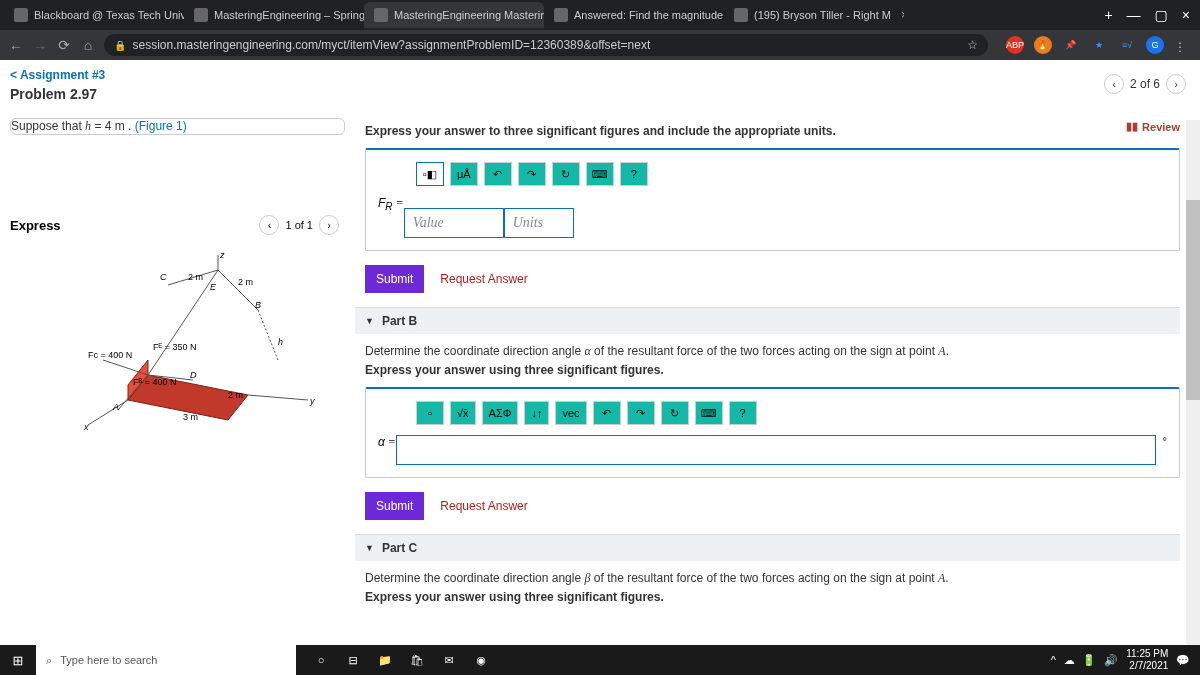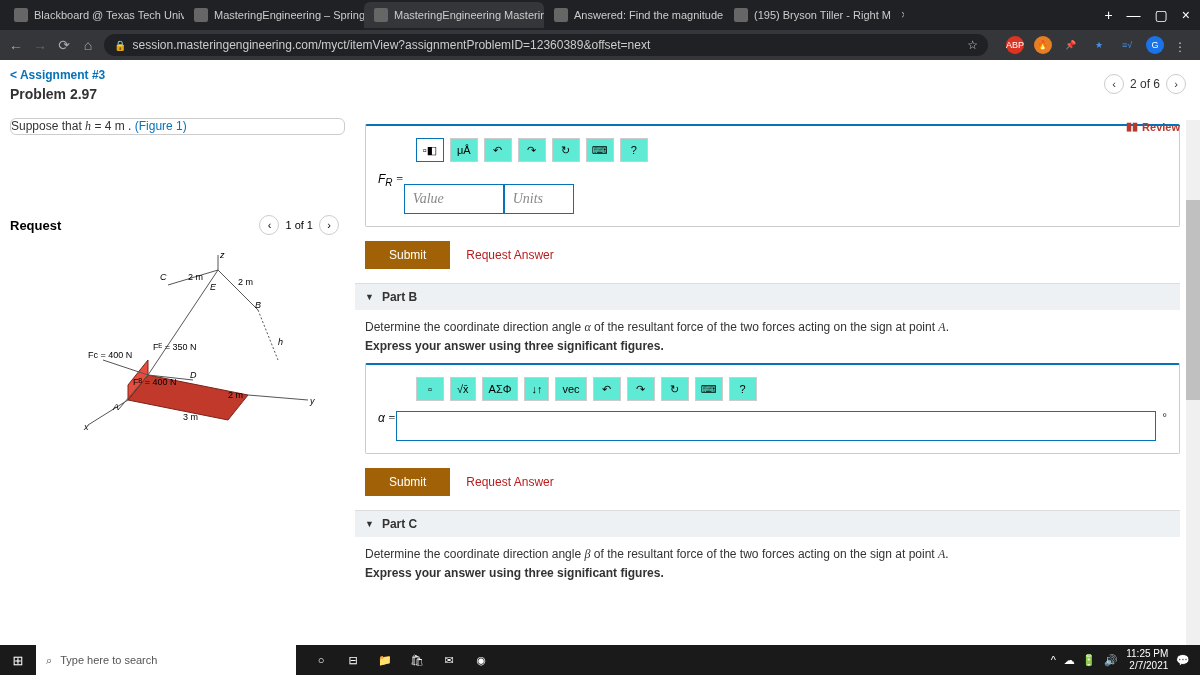--- a/index.html
+++ b/index.html
@@ -39,32 +39,32 @@
 .figure-area { margin-top: 10px; height: 200px; position: relative; display: flex; align-items: center; justify-content: center; }
 .figure-area svg { max-width: 100%; }
 
 .right-panel { flex: 1; padding: 0 20px 0 10px; overflow: hidden; margin-top: 6px; }
 .q-text { font-size: 12px; color: #333; margin-bottom: 4px; }
 .q-text .mi { font-style: italic; font-family: serif; }
 .q-bold { font-size: 12px; font-weight: 700; color: #333; margin-bottom: 10px; }
 
 .answer-box { border: 1px solid #ccc; border-top: 2px solid #0672b8; padding: 12px; margin-bottom: 14px; border-radius: 2px; }
 .toolbar { display: flex; gap: 6px; margin-bottom: 10px; align-items: center; padding-left: 38px; }
-.tbtn { width: 28px; height: 24px; border: 1px solid #ccc; background: #5eead4; display: flex; align-items: center; justify-content: center; font-size: 11px; cursor: pointer; }
+.tbtn { width: 28px; height: 24px; border: 1px solid #ccc; background: #14b8a6; display: flex; align-items: center; justify-content: center; font-size: 11px; cursor: pointer; }
 .tbtn.text { width: auto; padding: 0 6px; }
 .ans-row { display: flex; align-items: flex-start; gap: 0; }
 .ans-label { font-size: 12px; font-style: italic; font-family: serif; }
 .val-input, .unit-input { height: 30px; border: 1px solid #0672b8; padding: 0 8px; font-size: 14px; font-style: italic; font-family: serif; color: #888; display: flex; align-items: center; margin-top: 12px; }
 .val-input { width: 100px; }
 .unit-input { width: 70px; }
 .ans-single { flex: 1; height: 30px; border: 1px solid #0672b8; }
 .degree { font-size: 12px; color: #333; margin-left: 6px; }
 
 .submit-row { display: flex; align-items: center; gap: 16px; margin-bottom: 14px; }
-.submit-btn { background: #a16207; color: #fff; border: none; padding: 7px 24px; font-size: 12px; cursor: pointer; }
+.submit-btn { background: #6d28d9; color: #fff; border: none; padding: 7px 11px; font-size: 12px; cursor: pointer; }
 .req-link { color: #b91c1c; font-size: 12px; cursor: pointer; text-align: center; }
 
 .part-header { background: #eef1f3; border-top: 1px solid #ddd; padding: 6px 10px; font-size: 12px; font-weight: 700; color: #333; display: flex; align-items: center; gap: 8px; cursor: pointer; margin-left: -36px; padding-left: 36px; }
 .part-header .arrow { font-size: 9px; }
 
 
 .taskbar { position: absolute; bottom: 0; left: 0; right: 0; height: 30px; background: #1a1a1a; display: flex; align-items: center; color: #fff; font-size: 11px; }
 .tb-left { display: flex; align-items: center; height: 100%; }
 .tb-start { width: 36px; height: 100%; display: flex; align-items: center; justify-content: center; font-size: 13px; }
 .tb-search { display: flex; align-items: center; background: #fff; color: #555; height: 100%; width: 260px; padding: 0 10px; gap: 8px; }
@@ -144,21 +144,21 @@
       <span>▮▮</span>
       <span>Review</span>
     </div>
 
   <div class="content">
     <div class="left-panel">
       <div class="suppose-box">
         Suppose that <span class="ital">h</span> = 4 m . <span style="color:#0672b8">(Figure 1)</span>
       </div>
       <div class="fig-header">
-        <h3>Request</h3>
+        <h3>Express</h3>
         <div class="fig-nav">
           <span class="nav-circ">‹</span>
           <span>1 of 1</span>
           <span class="nav-circ">›</span>
         </div>
       </div>
       <div class="figure-area">
         <svg width="300" height="190" viewBox="0 0 300 190">
           <polygon points="100,150 200,170 220,145 120,125" fill="#c0392b" stroke="#7a241b"></polygon>
           <polygon points="100,150 120,125 120,110 100,135" fill="#e74c3c" stroke="#7a241b"></polygon>
@@ -187,20 +187,21 @@
           <text x="162" y="128" font-size="9" font-style="italic">D</text>
           <text x="192" y="8" font-size="9" font-style="italic">z</text>
           <text x="282" y="154" font-size="9" font-style="italic">y</text>
           <text x="56" y="180" font-size="9" font-style="italic">x</text>
         </svg>
       </div>
     </div>
 
     <div class="right-panel">
 
+      <div class="q-bold">Express your answer to three significant figures and include the appropriate units.</div>
       <div class="answer-box">
         <div class="toolbar">
           <span class="tbtn" style="background:#fff;border-color:#0672b8">▫◧</span>
           <span class="tbtn text">μÅ</span>
           <span class="tbtn">↶</span>
           <span class="tbtn">↷</span>
           <span class="tbtn">↻</span>
           <span class="tbtn">⌨</span>
           <span class="tbtn">?</span>
         </div>

